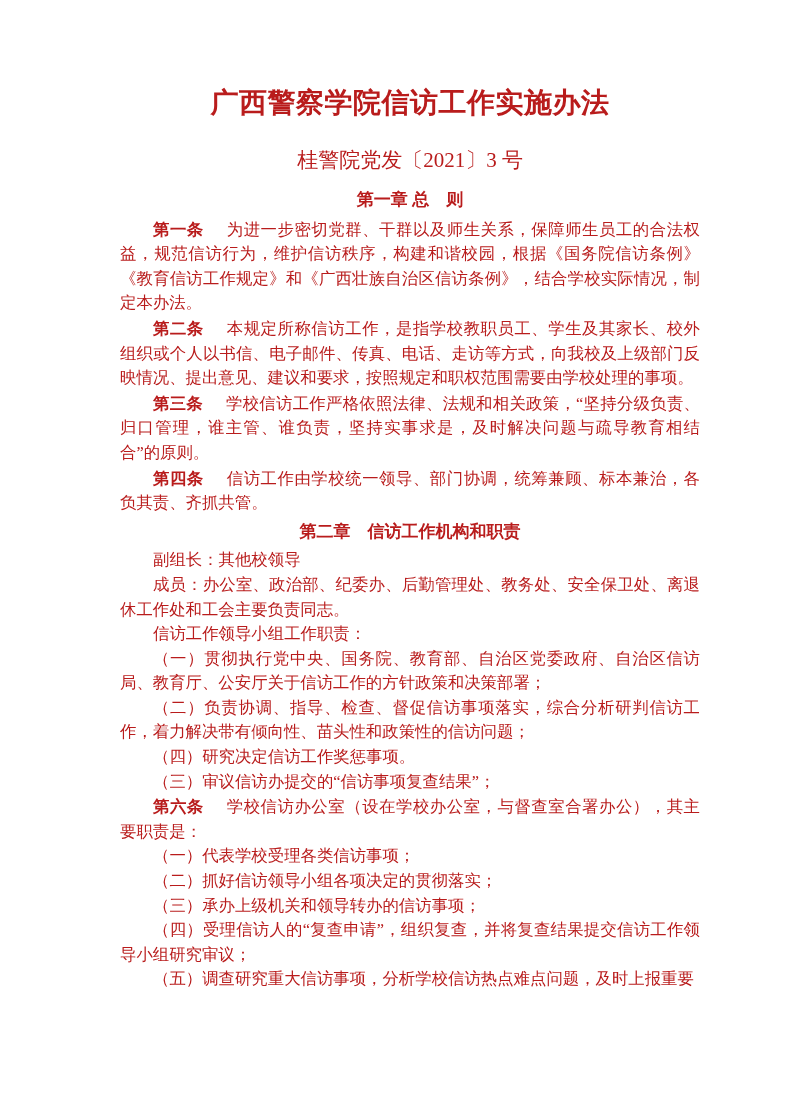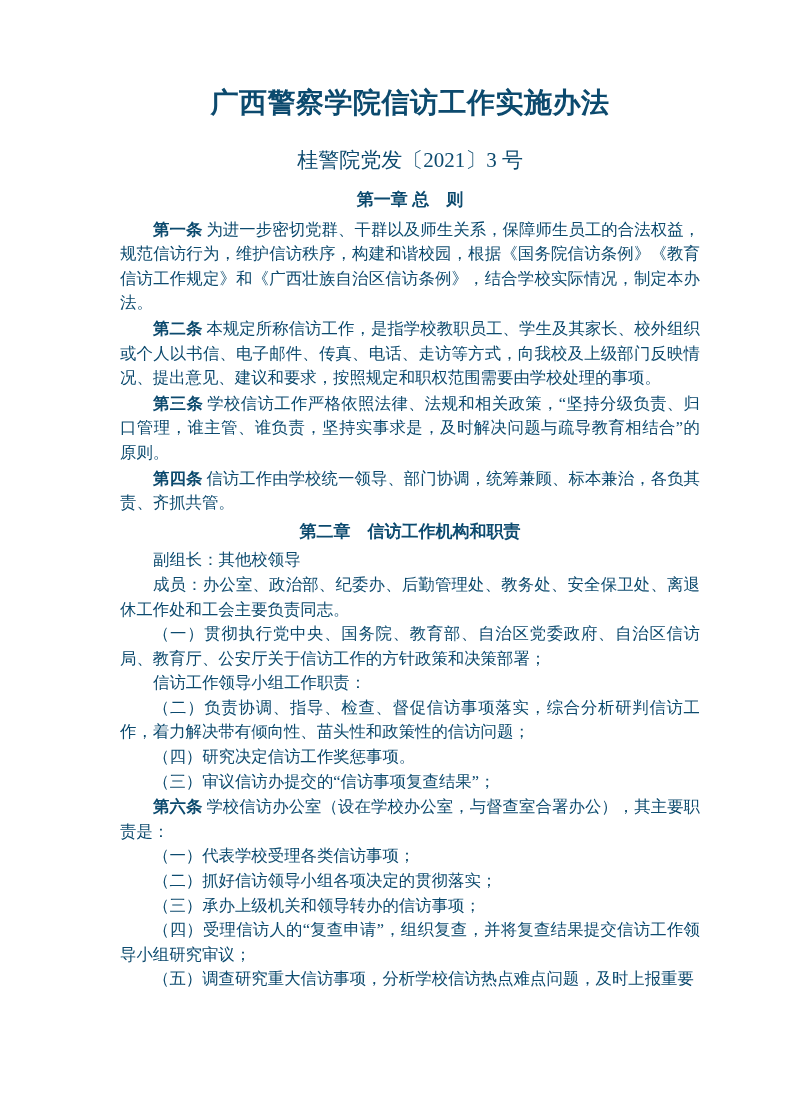--- a/index.html
+++ b/index.html
@@ -2,21 +2,21 @@
 <html><head>
 <meta charset="utf-8">
 <style>
   html, body { margin: 0; padding: 0; background: #ffffff; }
   .page {
     position: relative;
     width: 794px;
     height: 1108px;
     box-sizing: border-box;
     background: #ffffff;
-    color: #0c4a6e;
+    color: #b91c1c;
     padding: 86px 94px 0 120px;
     overflow: hidden;
     font-family: "Liberation Serif", "DejaVu Serif", serif;
   }
   .doc-title {
     margin: 0 0 28px 0;
     font-size: 28px;
     line-height: 34px;
     font-weight: bold;
     text-align: center;
@@ -43,21 +43,21 @@
     font-size: 16.4px;
     line-height: 24.6px;
     text-align: justify;
     text-indent: 33px;
     word-break: normal;
     overflow-wrap: break-word;
   }
   .article-label {
     font-weight: bold;
     font-family: "Liberation Sans", "DejaVu Sans", sans-serif;
-    margin-right: 4px;
+    margin-right: 23px;
   }
 </style>
 </head>
 <body>
 
 <div class="page">
 
   <h1 class="doc-title">广西警察学院信访工作实施办法</h1>
 
   <div class="doc-number">桂警院党发〔2021〕3 号</div>
@@ -73,23 +73,23 @@
   <p class="body-par"><b class="article-label">第四条</b><span>信访工作由学校统一领导、部门协调，统筹兼顾、标本兼治，各负其责、齐抓共管。</span></p>
 
   <h2 class="chapter">第二章　信访工作机构和职责</h2>
 
 
 
   <p class="body-par">副组长：其他校领导</p>
 
   <p class="body-par">成员：办公室、政治部、纪委办、后勤管理处、教务处、安全保卫处、离退休工作处和工会主要负责同志。</p>
 
+  <p class="body-par">信访工作领导小组工作职责：</p>
+
   <p class="body-par">（一）贯彻执行党中央、国务院、教育部、自治区党委政府、自治区信访局、教育厅、公安厅关于信访工作的方针政策和决策部署；</p>
-
-  <p class="body-par">信访工作领导小组工作职责：</p>
 
   <p class="body-par">（二）负责协调、指导、检查、督促信访事项落实，综合分析研判信访工作，着力解决带有倾向性、苗头性和政策性的信访问题；</p>
 
   <p class="body-par">（四）研究决定信访工作奖惩事项。</p>
 
   <p class="body-par">（三）审议信访办提交的“信访事项复查结果”；</p>
 
   <p class="body-par"><b class="article-label">第六条</b><span>学校信访办公室（设在学校办公室，与督查室合署办公），其主要职责是：</span></p>
 
   <p class="body-par">（一）代表学校受理各类信访事项；</p>

